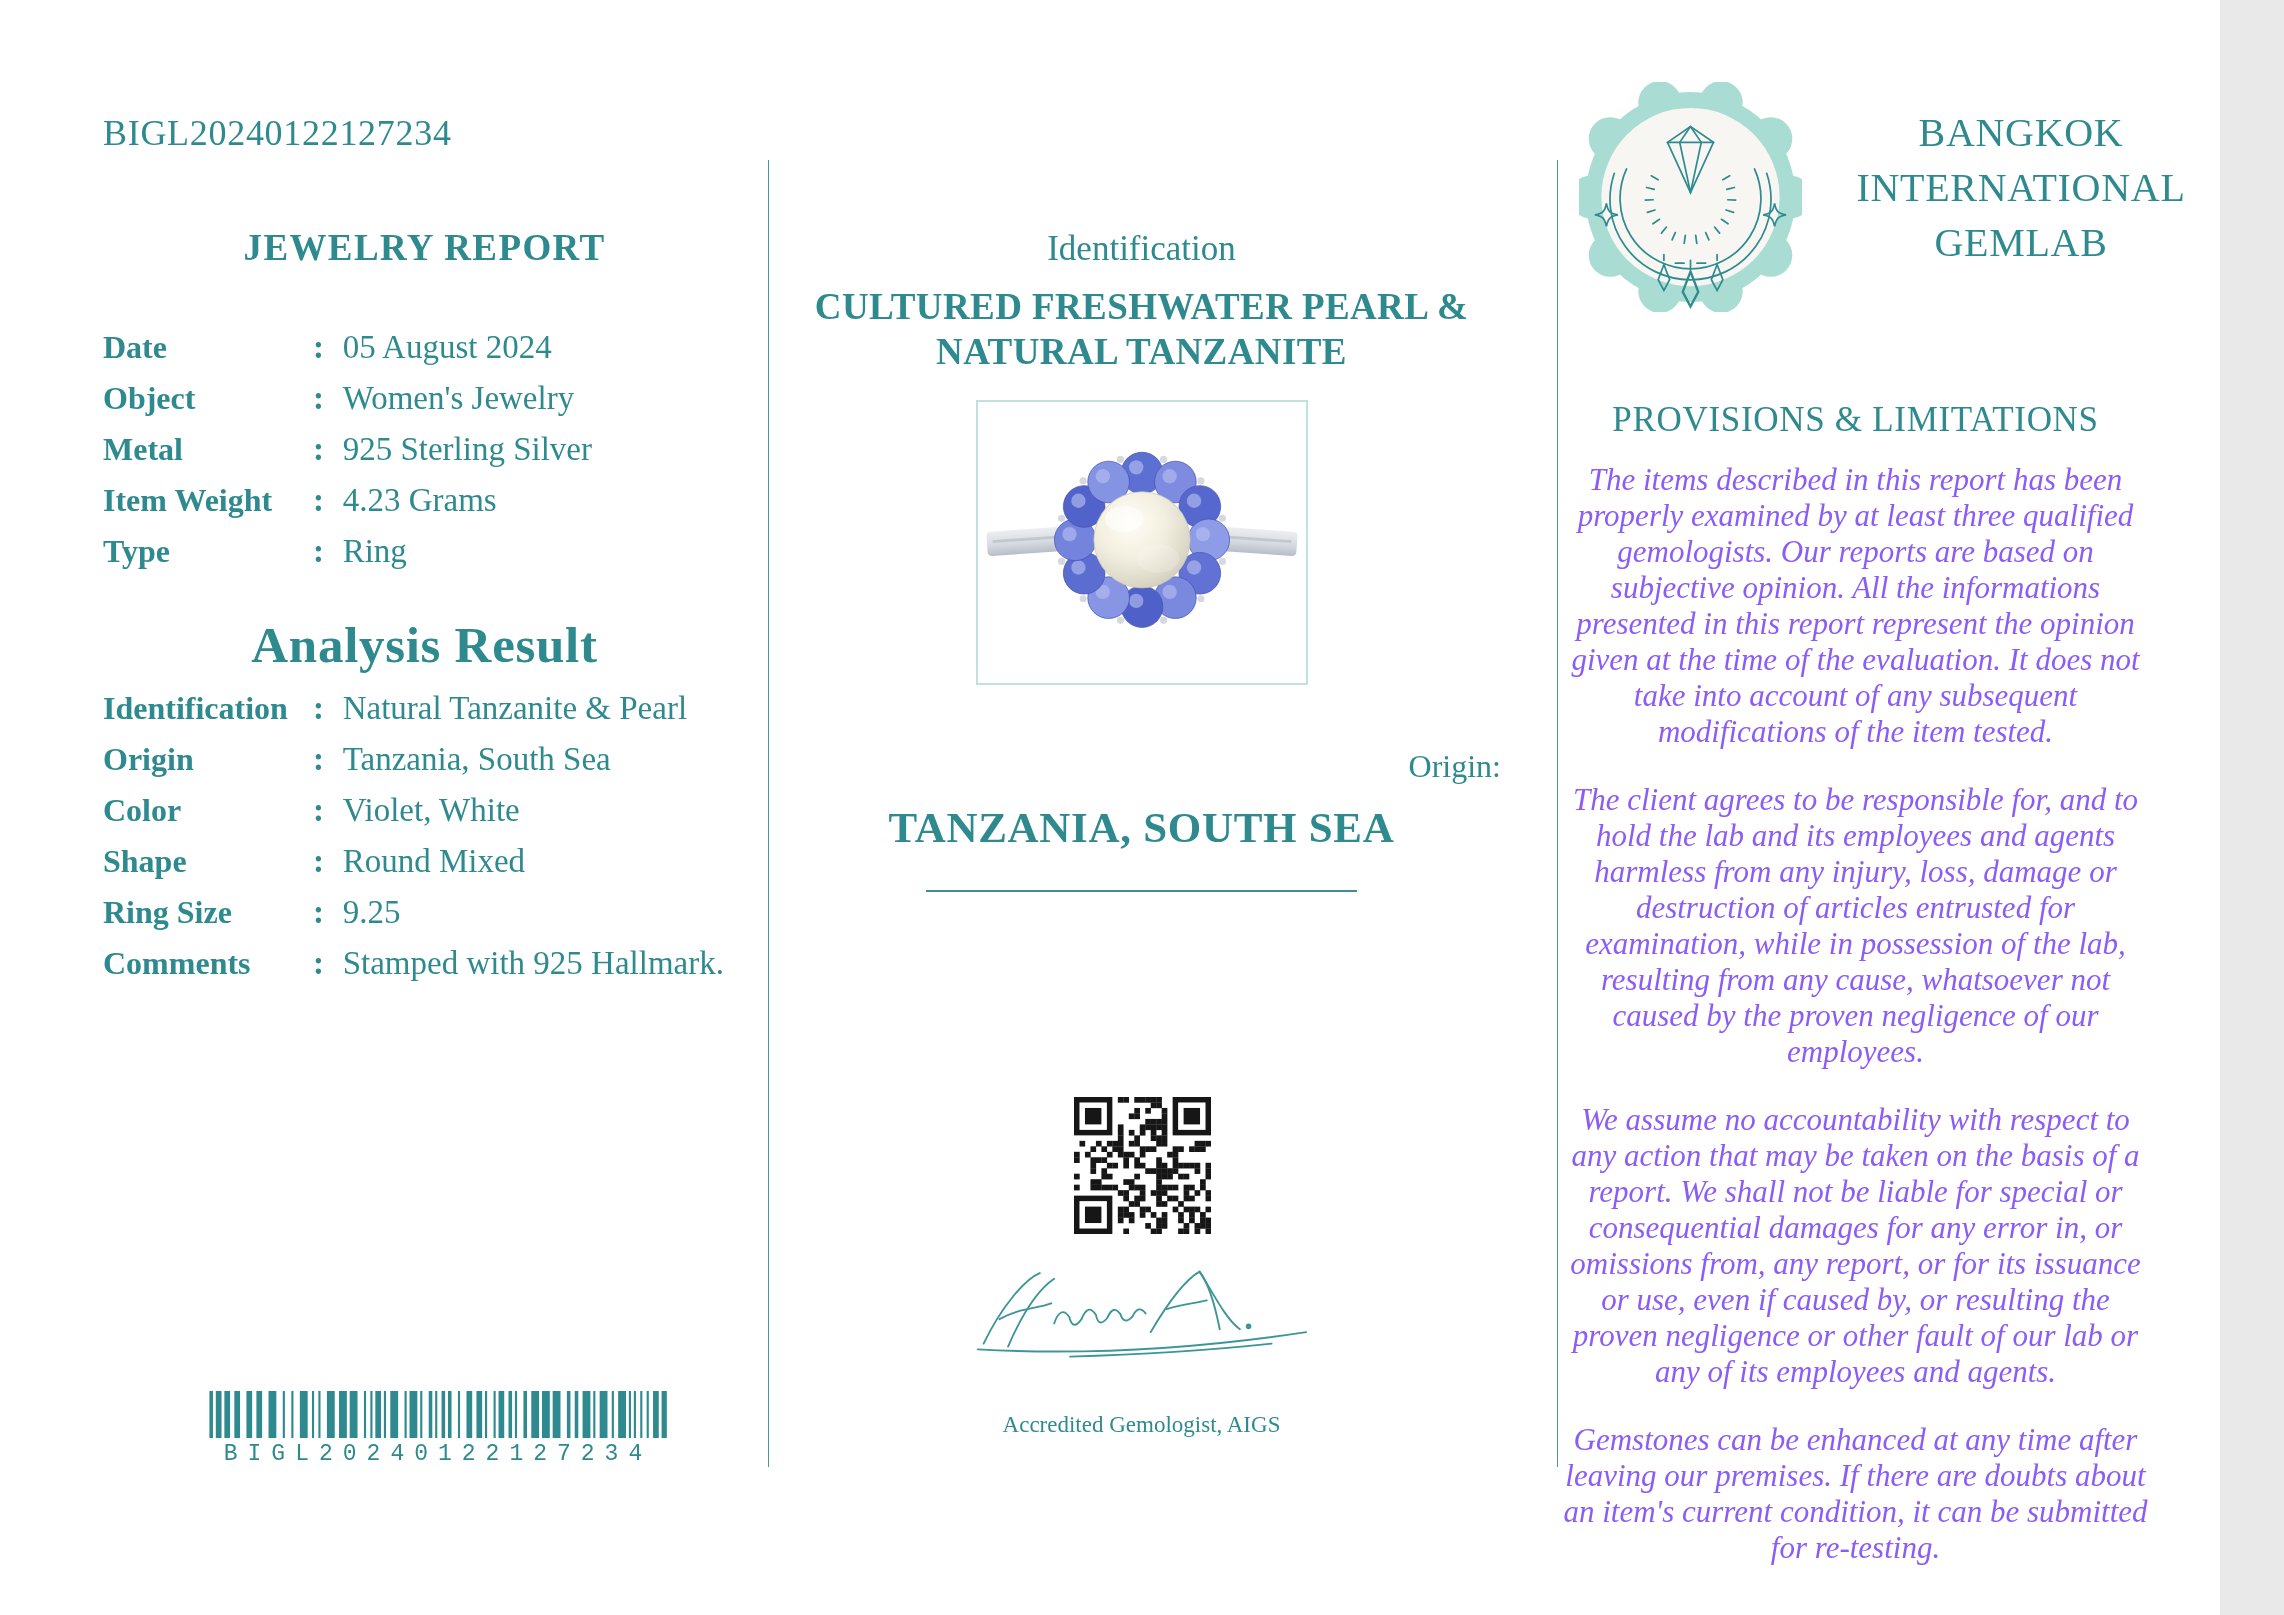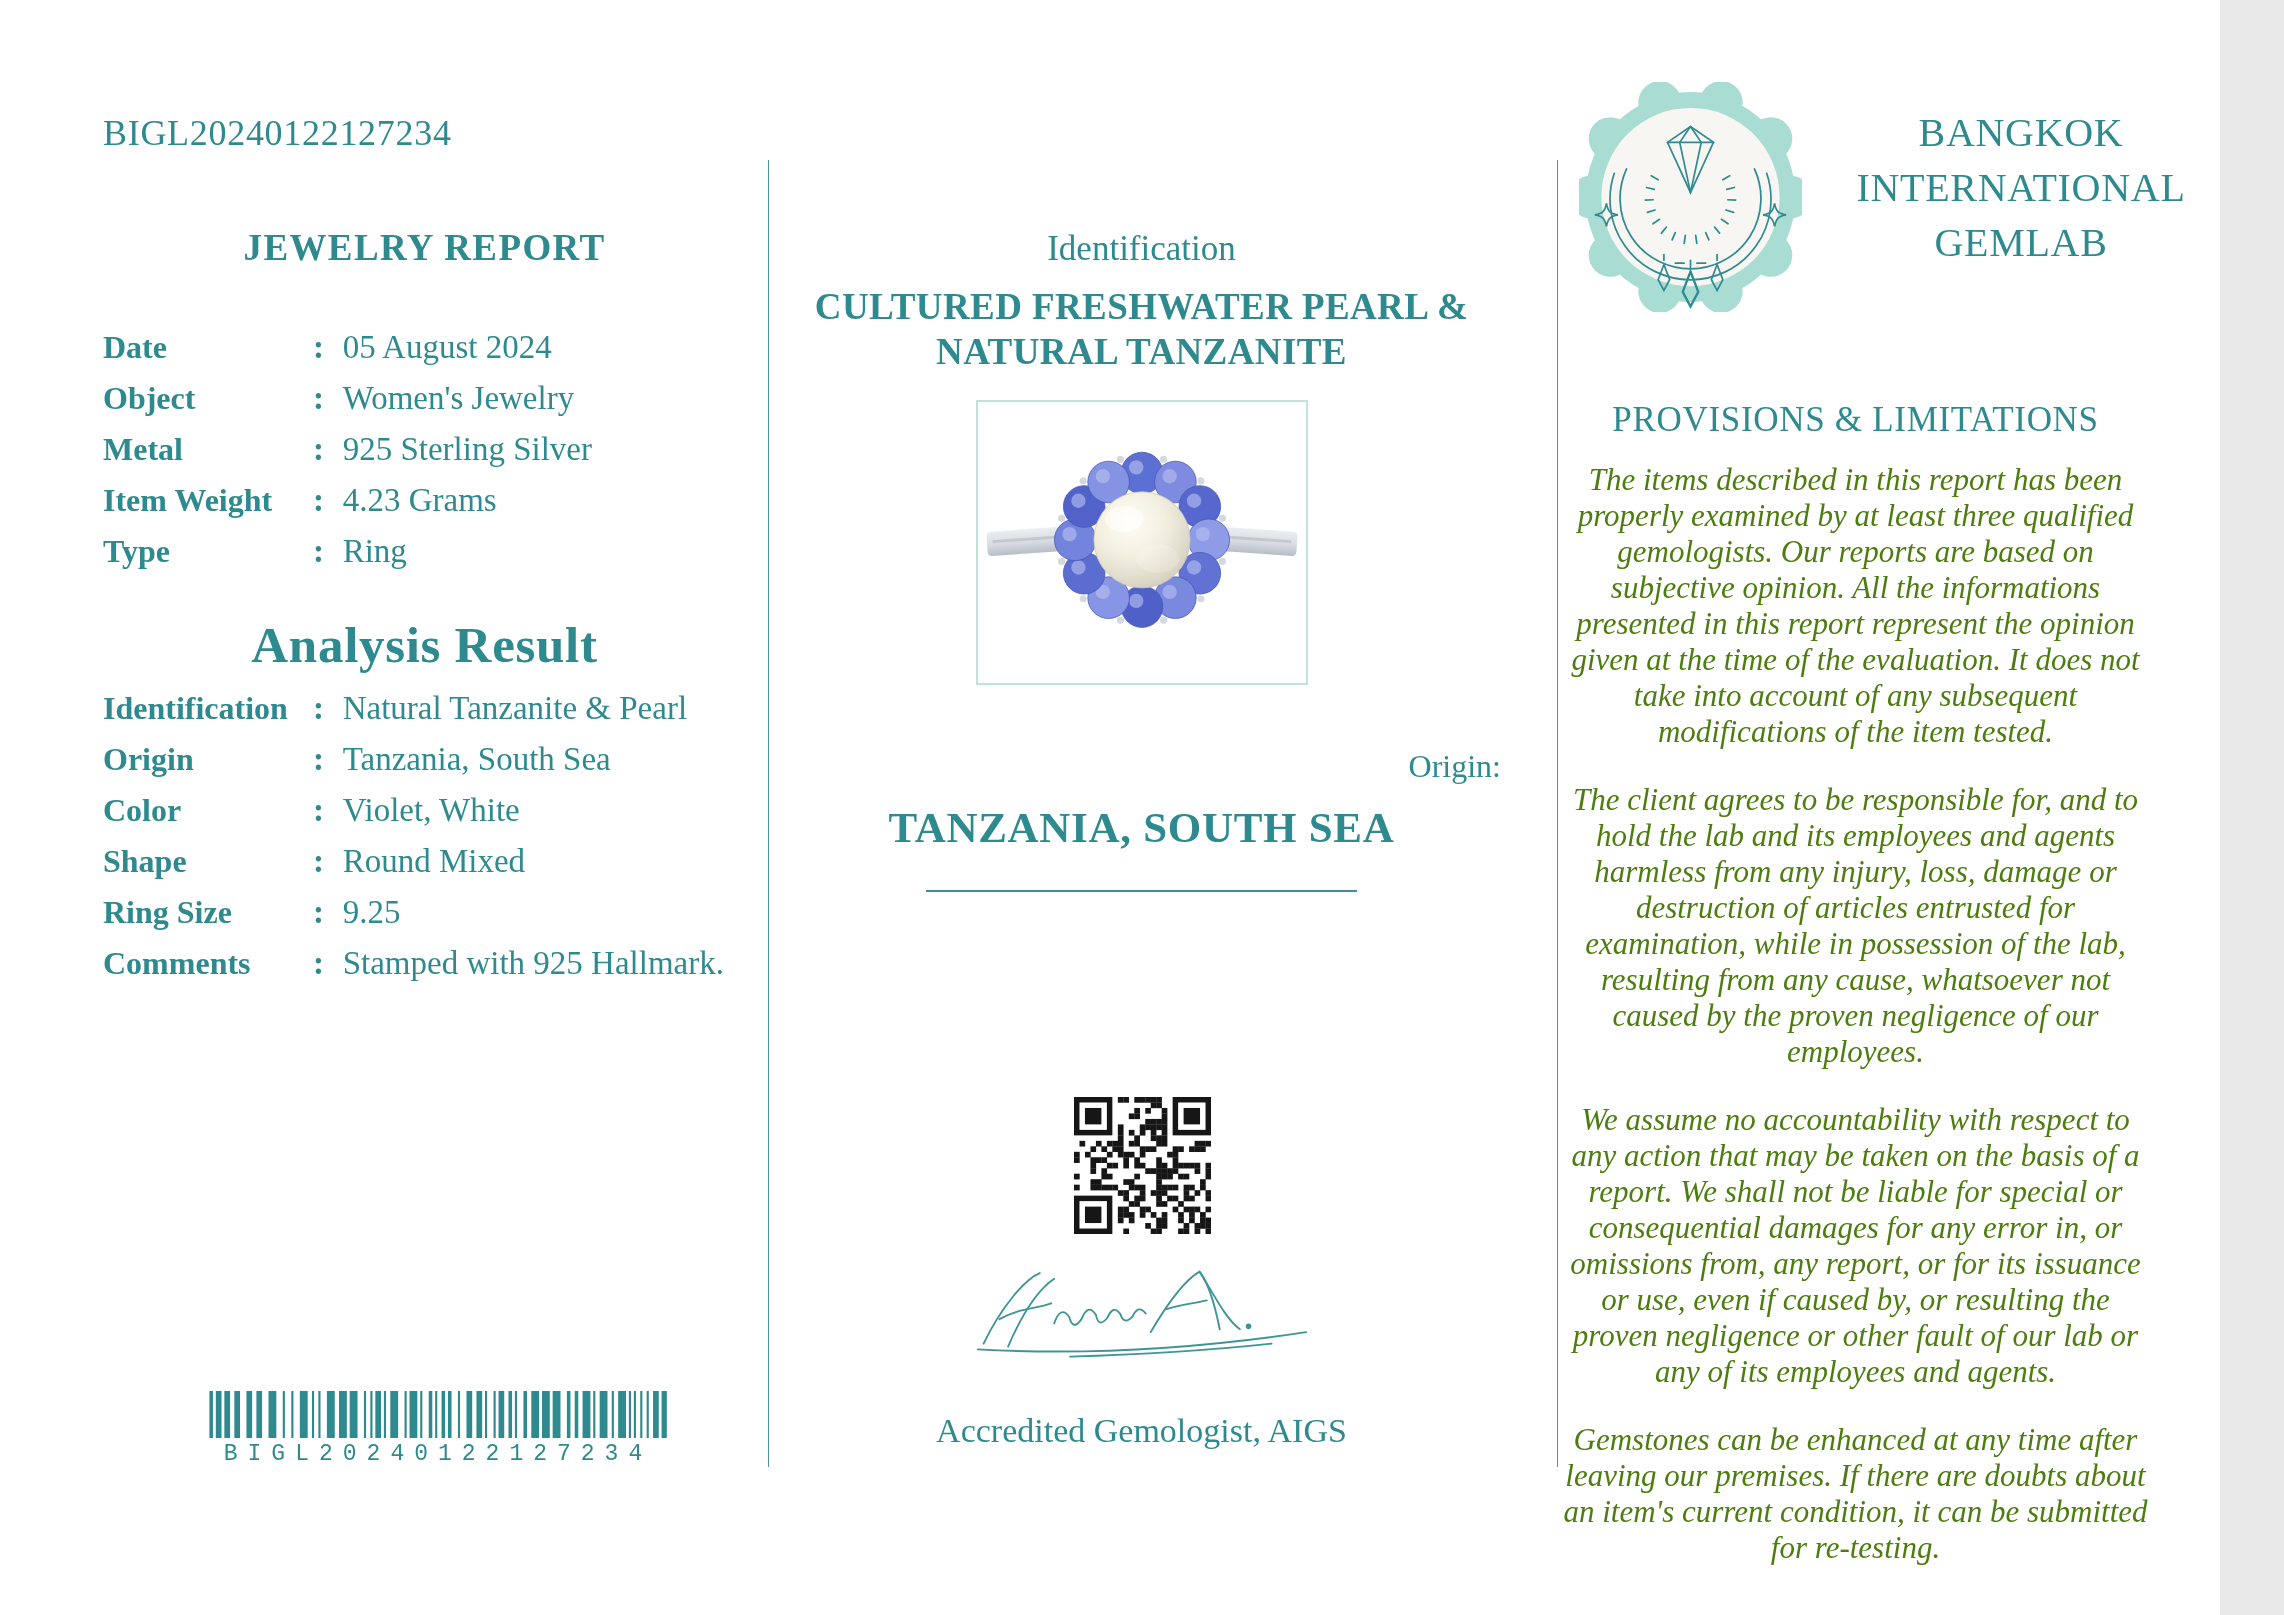--- a/index.html
+++ b/index.html
@@ -29,29 +29,29 @@
   .ident-heading{top:229px; font-size:35px;}
   .item-name{font-size:37px; font-weight:700; letter-spacing:0.4px;}
   .name1{top:285px;} .name2{top:330px;}
   .photo-frame{left:976px; top:400px; width:332px; height:285px; border:2.2px solid #BFE3DC;
     box-sizing:border-box; background:#ffffff;}
   .origin-label{top:748px; font-size:32px;text-align:right;}
   .origin-value{top:803px; font-size:43px; font-weight:700; letter-spacing:0.7px;}
   .origin-rule{left:926px; top:890px; width:431px; height:2.2px; background:#3E8F94;}
   .qr{left:1074px; top:1097px;}
   .signature{left:962px; top:1263px;}
-  .gemologist{top:1412px; font-size:34px;}
+  .gemologist{top:1412px; font-size:23px;}
   
   .logo{left:1579px; top:82px;}
   .lab-name{left:1841px; top:105px; width:360px; text-align:center;
     font-size:40px; line-height:55px; letter-spacing:0.7px;}
   .provisions-title{left:1568px; top:400px; width:575px; text-align:center;
     font-size:35px; letter-spacing:0.7px;}
   .paras{left:1563px; top:462px; width:585px; text-align:center;}
-  .paras p{margin:0 0 32px 0; font-style:italic; font-size:31px; line-height:36px; color:#4d7c0f;}
+  .paras p{margin:0 0 32px 0; font-style:italic; font-size:31px; line-height:36px; color:#8b5cf6;}
 </style>
 </head>
 <body>
 
 <div class="page">
 
   <div class="vrule" style="left:768px;"></div>
   <div class="vrule" style="left:1557px;"></div>
 
   <div class="abs report-number">BIGL20240122127234</div>

